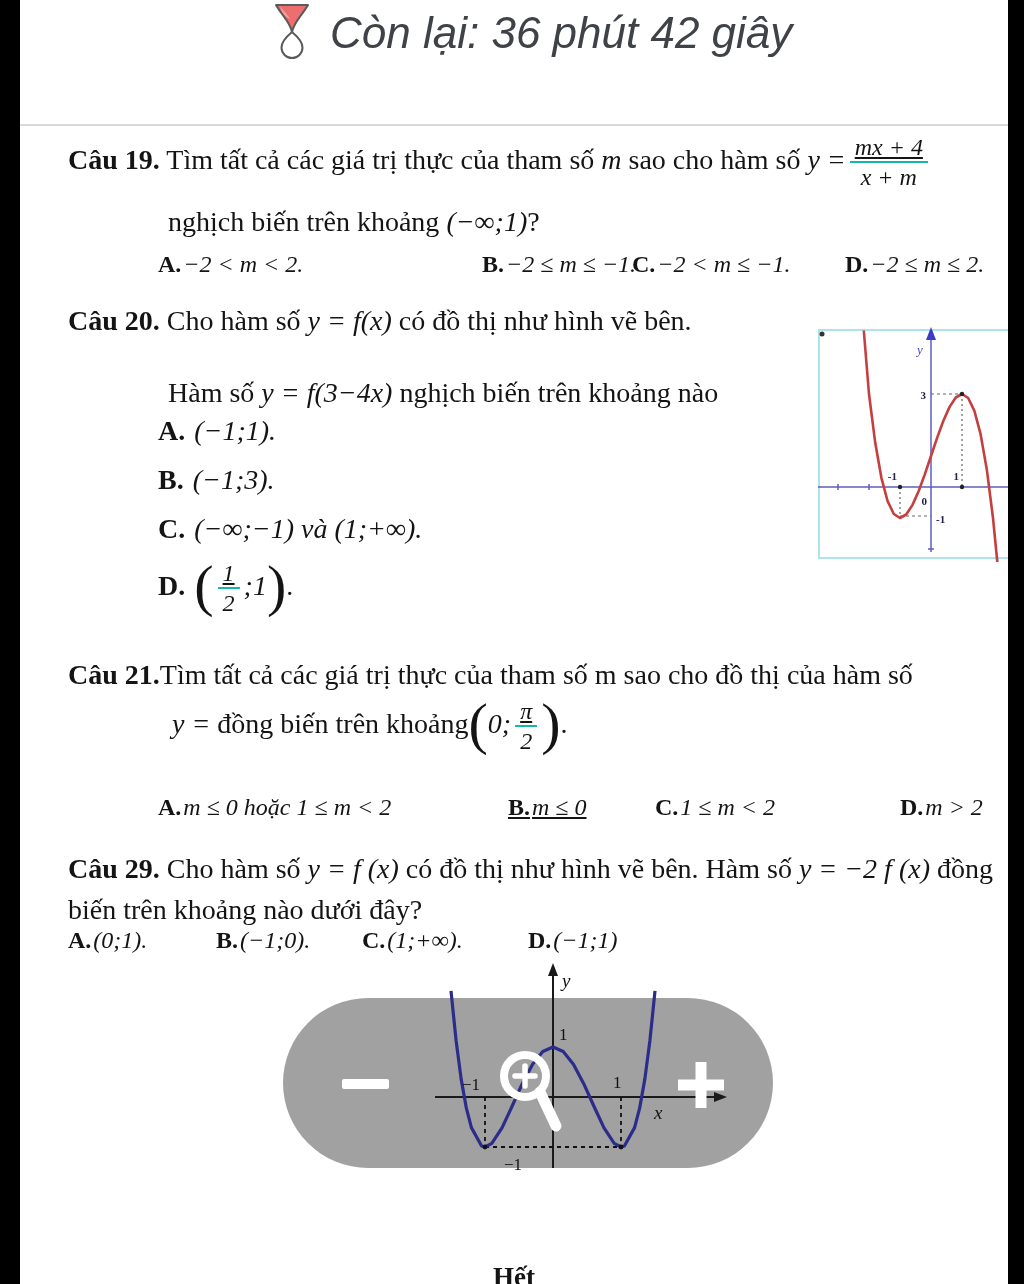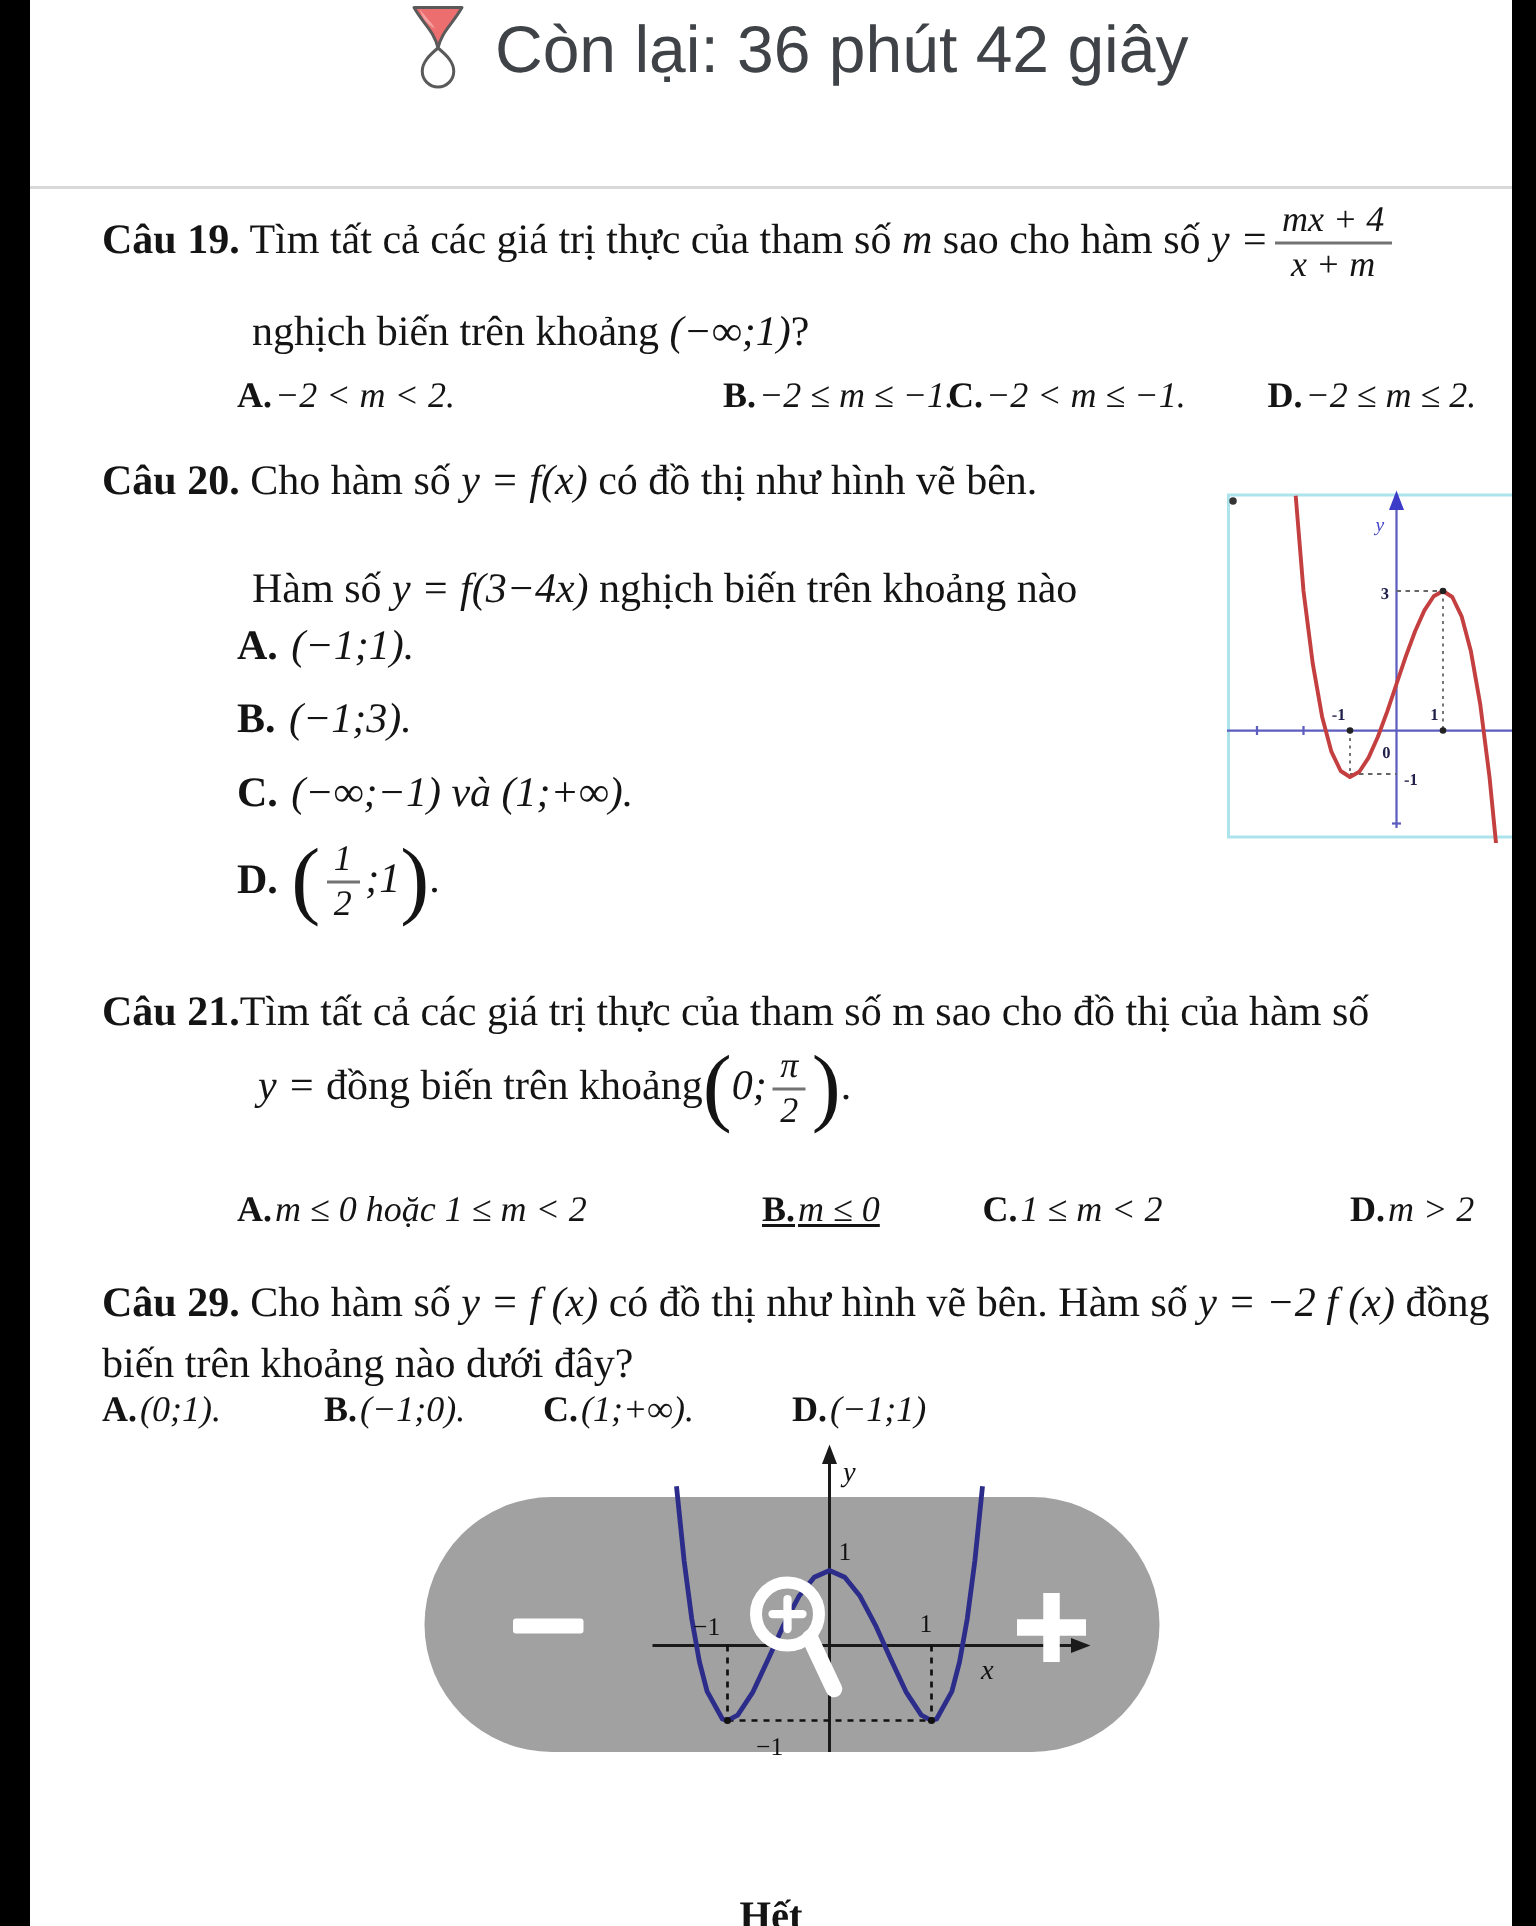--- a/index.html
+++ b/index.html
@@ -6,34 +6,34 @@
   body{
     width:1024px;height:1284px;position:relative;background:#ffffff;
     overflow:hidden;font-family:"Liberation Serif",serif;color:#141414;
   }
   .edge{position:absolute;top:0;bottom:0;background:#000;z-index:50;}
   #edge-left{left:0;width:20px;}
   #edge-right{right:0;width:16px;}
 
   
   #timer-bar{position:absolute;left:20px;top:0;width:988px;height:124px;background:#fff;}
-  #timer{position:absolute;left:250px;top:2px;display:flex;align-items:center;gap:16px;}
+  #timer{position:absolute;left:250px;top:2px;display:flex;align-items:center;gap:16px;font-style:italic;}
   #timer-text{font-family:"Liberation Sans",sans-serif;font-size:44px;color:#3f4347;line-height:58px;white-space:nowrap;}
   #divider{position:absolute;left:20px;top:124px;width:988px;height:2px;background:#d9d9d9;}
 
   
   .t{position:absolute;font-size:28px;white-space:nowrap;line-height:1.25;}
   .b{font-weight:bold;}
   .m{font-style:italic;}
   .row{position:absolute;left:0;width:1024px;height:40px;}
   .row span.opt{position:absolute;top:0;white-space:nowrap;font-size:24px;}
   .okey{font-weight:bold;font-style:normal;margin-right:2px;}
 
   .frac{display:inline-block;vertical-align:middle;text-align:center;font-size:24px;line-height:1.1;margin:0 4px;}
-  .frac .num{display:block;padding:0 5px 1px;border-bottom:2px solid #737373;}
+  .frac .num{display:block;padding:0 5px 1px;border-bottom:2px solid #14b8a6;text-decoration:underline;}
   .frac .den{display:block;padding:1px 5px 0;}
   .bigp{font-size:58px;font-weight:400;font-style:normal;vertical-align:middle;line-height:0;position:relative;top:-2px;}
 
   
   #q19-l1{left:68px;top:134px;}
   #q19-l2{left:168px;top:204px;}
   #q19-opts{top:251px;}
   #q19-opts .oA{left:158px;} #q19-opts .oB{left:482px;} #q19-opts .oC{left:632px;} #q19-opts .oD{left:845px;}
 
   #q20-l1{left:68px;top:303px;}

